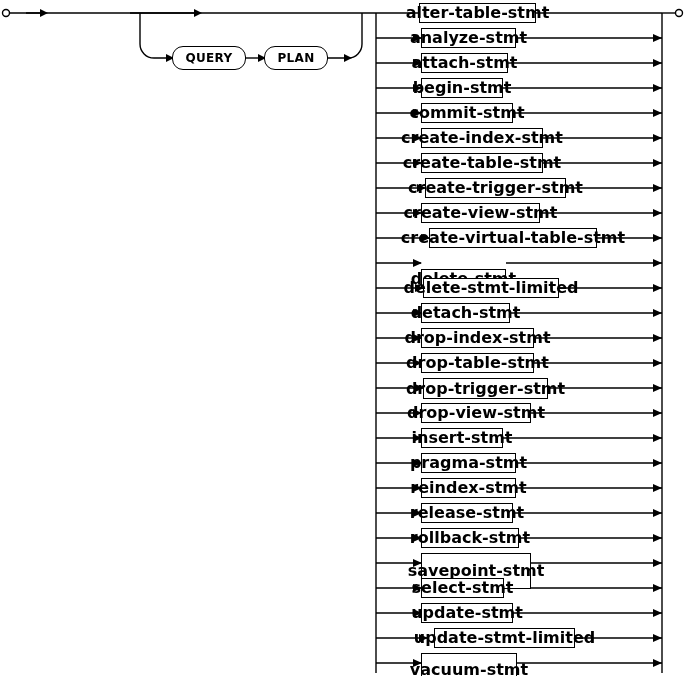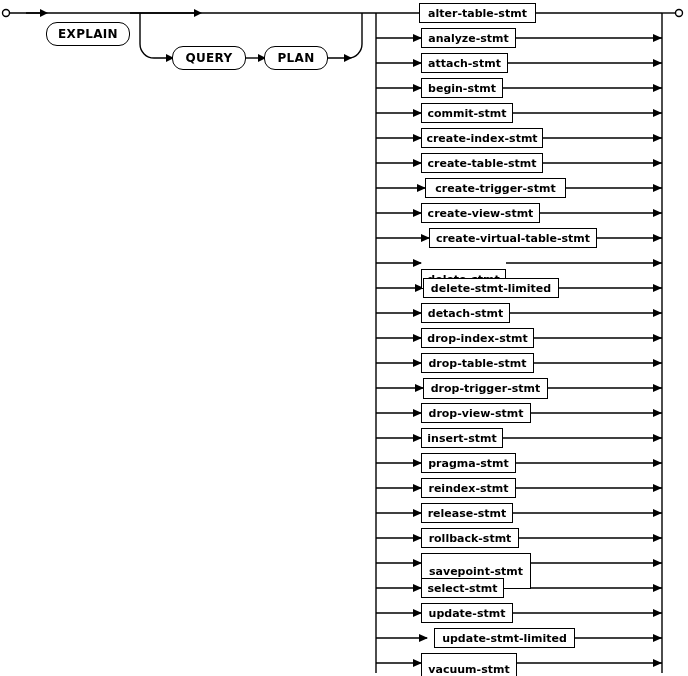--- a/index.html
+++ b/index.html
@@ -24,21 +24,21 @@
     width: 688px;
     height: 676px;
   }
   .node-box {
     position: absolute;
     box-sizing: border-box;
     border: 1.4px solid #000000;
     background: #ffffff;
     color: #000000;
     font-weight: bold;
-    font-size: 11px;
+    font-size: 16px;
     line-height: 1;
     display: flex;
     align-items: center;
     justify-content: center;
     white-space: nowrap;
     letter-spacing: 0px;
   }
   .node-term {
     border-radius: 11px;
     font-size: 12px;
@@ -181,21 +181,20 @@
           <path d="M568 638 H 662"></path>
           <path d="M653 634 L 662 638 L 653 642 Z" fill="#000000" stroke="none"></path>
           <path d="M376 663 H 421"></path>
           <path d="M413 659 L 422 663 L 413 667 Z" fill="#000000" stroke="none"></path>
           <path d="M517 663 H 662"></path>
           <path d="M653 659 L 662 663 L 653 667 Z" fill="#000000" stroke="none"></path>
         </g>
     </g>
   </svg>
 
-  <div class="node-box node-term" style="left: 46px; top: 22px; width: 84px; height: 24px;">EXPLAIN</div>
   <div class="node-box node-term" style="left: 172px; top: 46px; width: 74px; height: 24px;">QUERY</div>
   <div class="node-box node-term" style="left: 264px; top: 46px; width: 64px; height: 24px;">PLAN</div>
 
   <div id="stmt-boxes">
       <div class="node-box" style="left: 419px; top: 3px; width: 117px; height: 20px;">alter-table-stmt</div>
       <div class="node-box" style="left: 421px; top: 28px; width: 95px; height: 20px;">analyze-stmt</div>
       <div class="node-box" style="left: 421px; top: 53px; width: 87px; height: 20px;">attach-stmt</div>
       <div class="node-box" style="left: 421px; top: 78px; width: 82px; height: 20px;">begin-stmt</div>
       <div class="node-box" style="left: 421px; top: 103px; width: 92px; height: 20px;">commit-stmt</div>
       <div class="node-box" style="left: 421px; top: 128px; width: 122px; height: 20px;">create-index-stmt</div>

